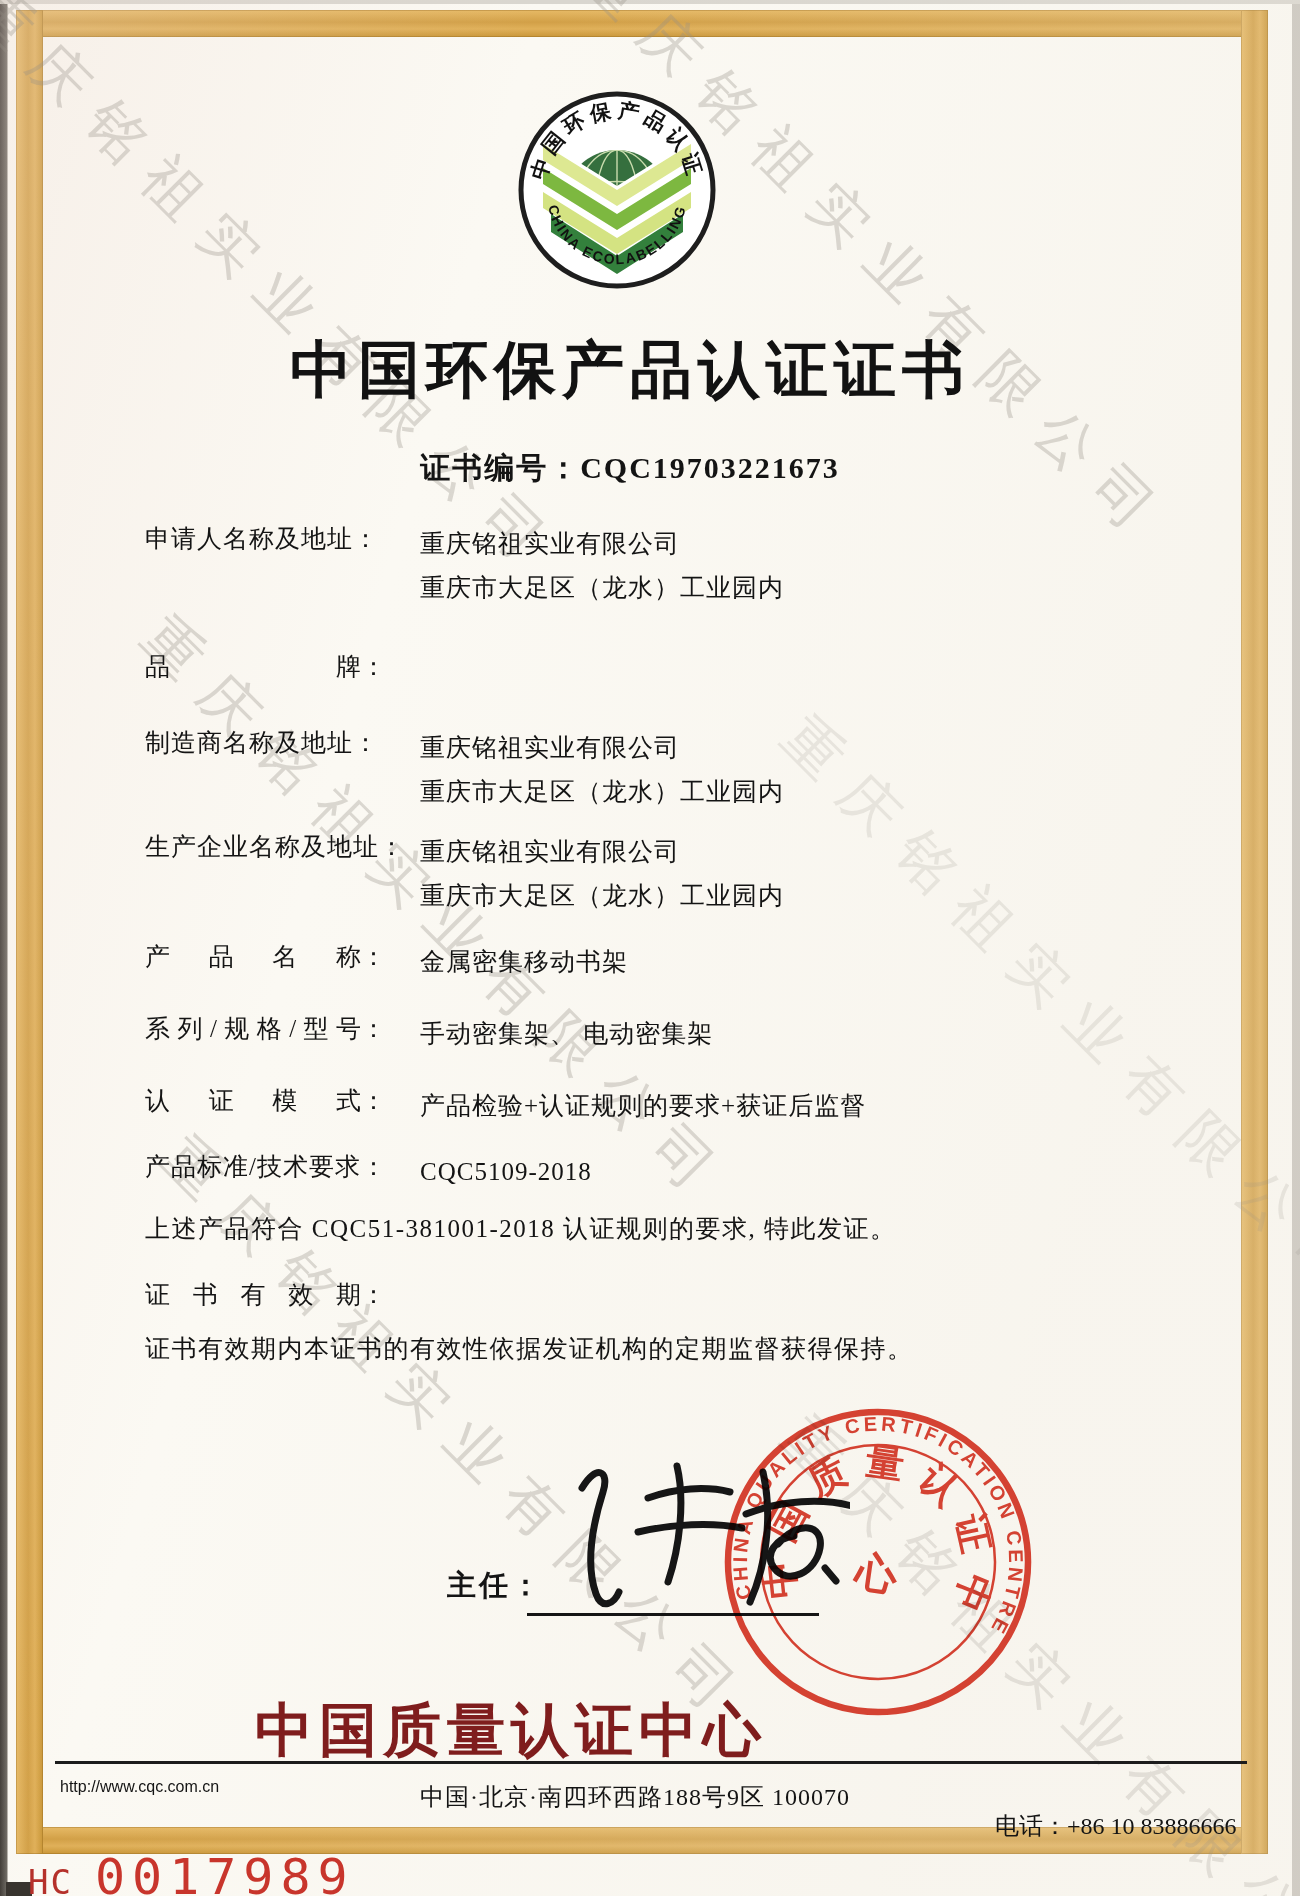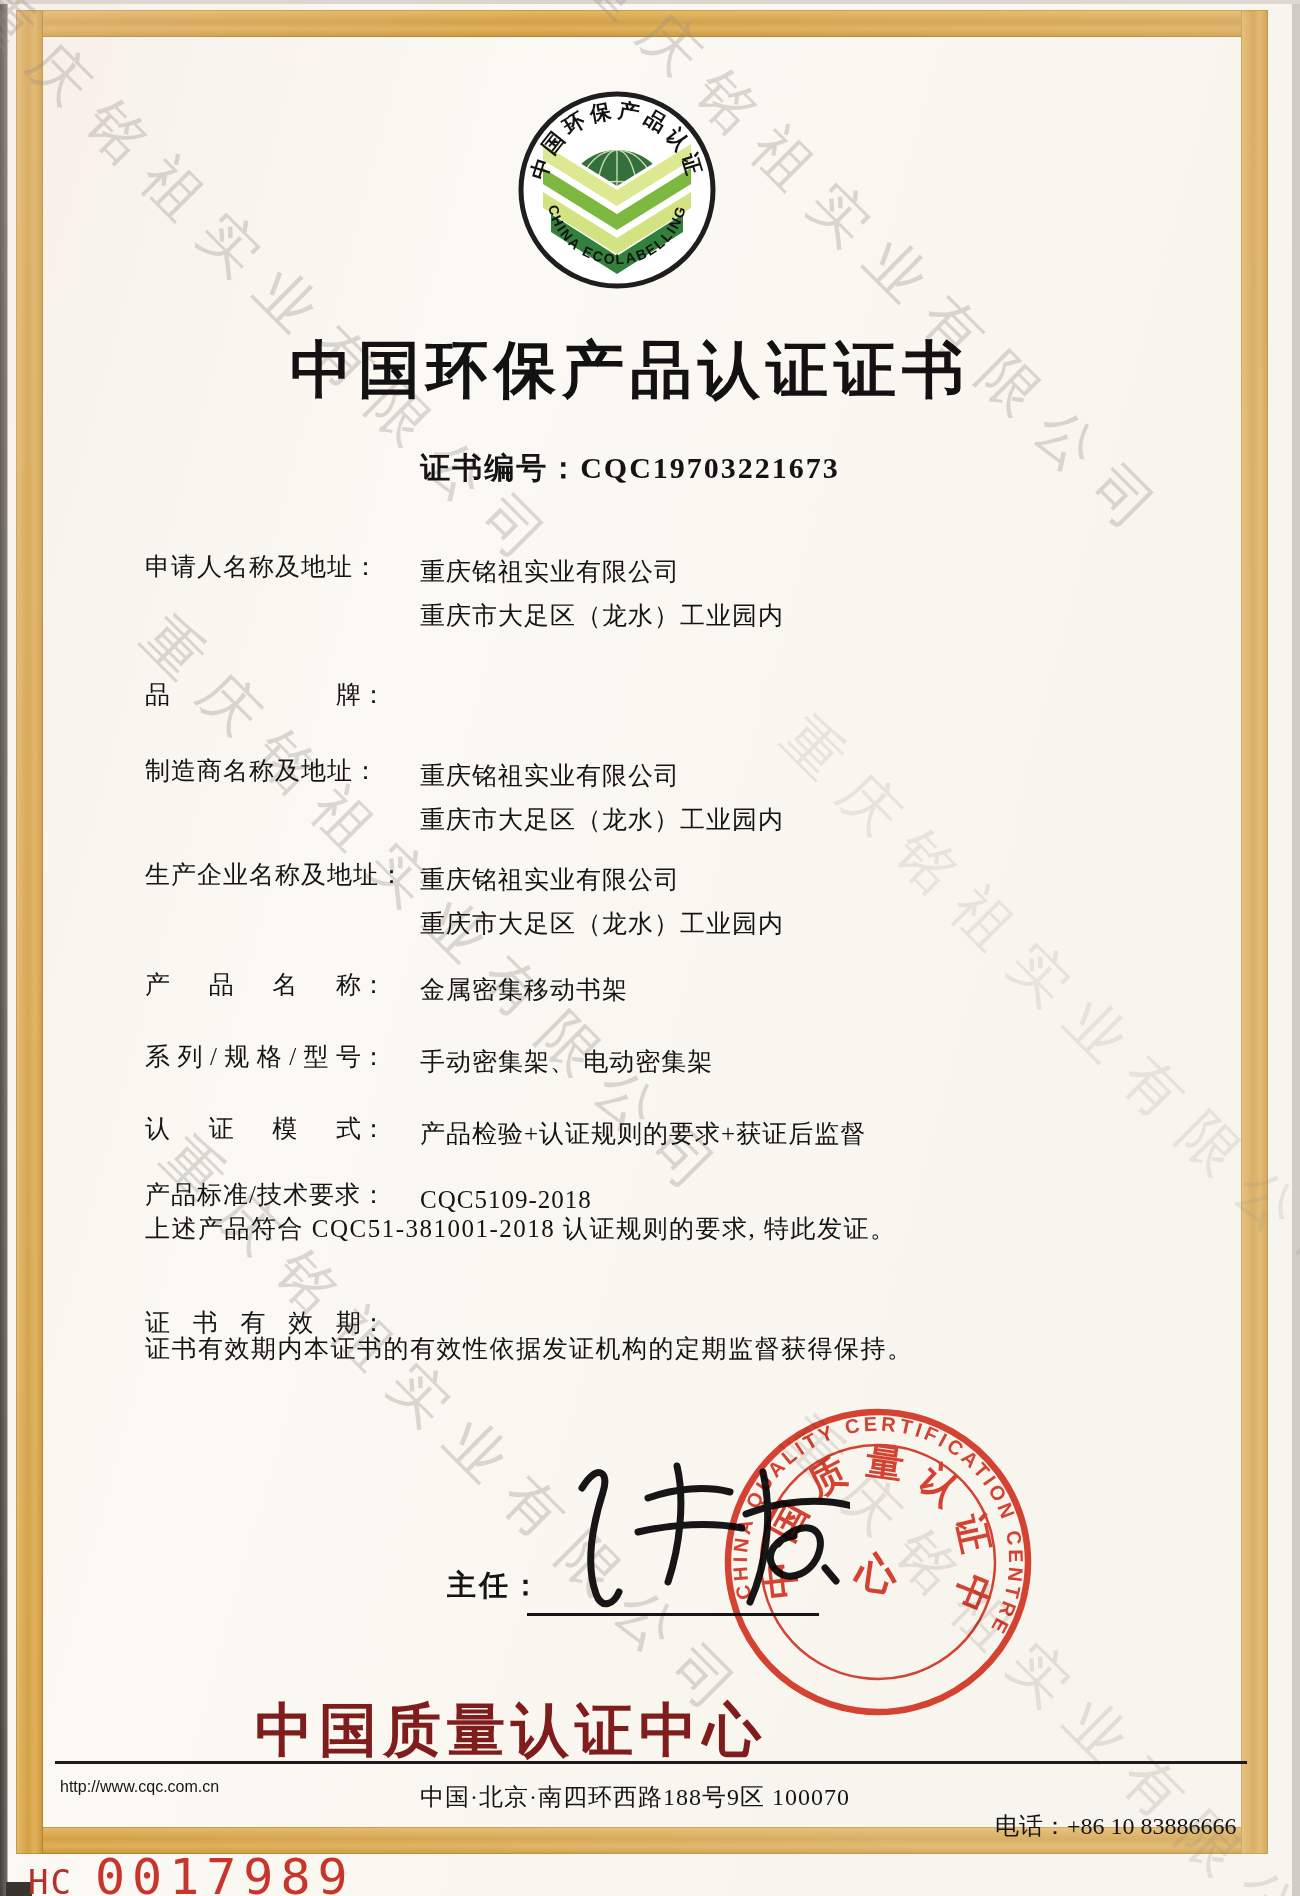--- a/index.html
+++ b/index.html
@@ -22,21 +22,21 @@
   .gold.r{left:1241px;top:10px;width:27px;height:1844px;}
 
   .wm{position:absolute;white-space:nowrap;font-size:58px;letter-spacing:22px;
       color:rgba(150,144,135,.32);transform:rotate(45deg);transform-origin:0 0;pointer-events:none;z-index:1;}
 
   .abs{position:absolute;}
   .title{left:60px;top:328px;width:1140px;text-align:center;font-size:62px;font-weight:700;
          letter-spacing:6px;color:#121212;font-family:"Liberation Sans","DejaVu Sans",sans-serif;z-index:2;}
   .certno{left:60px;top:448px;width:1140px;text-align:center;font-size:30px;font-weight:700;letter-spacing:2px;z-index:2;}
 
-  .row{position:absolute;left:145px;right:60px;font-size:25px;line-height:34px;z-index:2;margin-top:28px;}
+  .row{position:absolute;left:145px;right:60px;font-size:25px;line-height:34px;z-index:2;}
   .lbl{display:flex;}
   .just{width:216px;display:flex;justify-content:space-between;}
   .plain{letter-spacing:1px;}
   .val{position:absolute;left:275px;top:0;line-height:44px;white-space:nowrap;letter-spacing:1px;}
   .stmt{position:absolute;left:145px;font-size:25px;letter-spacing:1.5px;white-space:nowrap;z-index:2;}
 
   .director{left:447px;top:1566px;font-size:29px;font-weight:600;letter-spacing:3px;z-index:3;font-family:Liberation Mono, monospace;}
   .sigline{left:527px;top:1613px;width:292px;height:3px;background:#151515;z-index:3;}
   .issuer{left:255px;top:1692px;font-size:58px;font-weight:700;letter-spacing:6px;
           font-family:"Liberation Sans","DejaVu Sans",sans-serif;color:#7f1d1d;z-index:3;}

